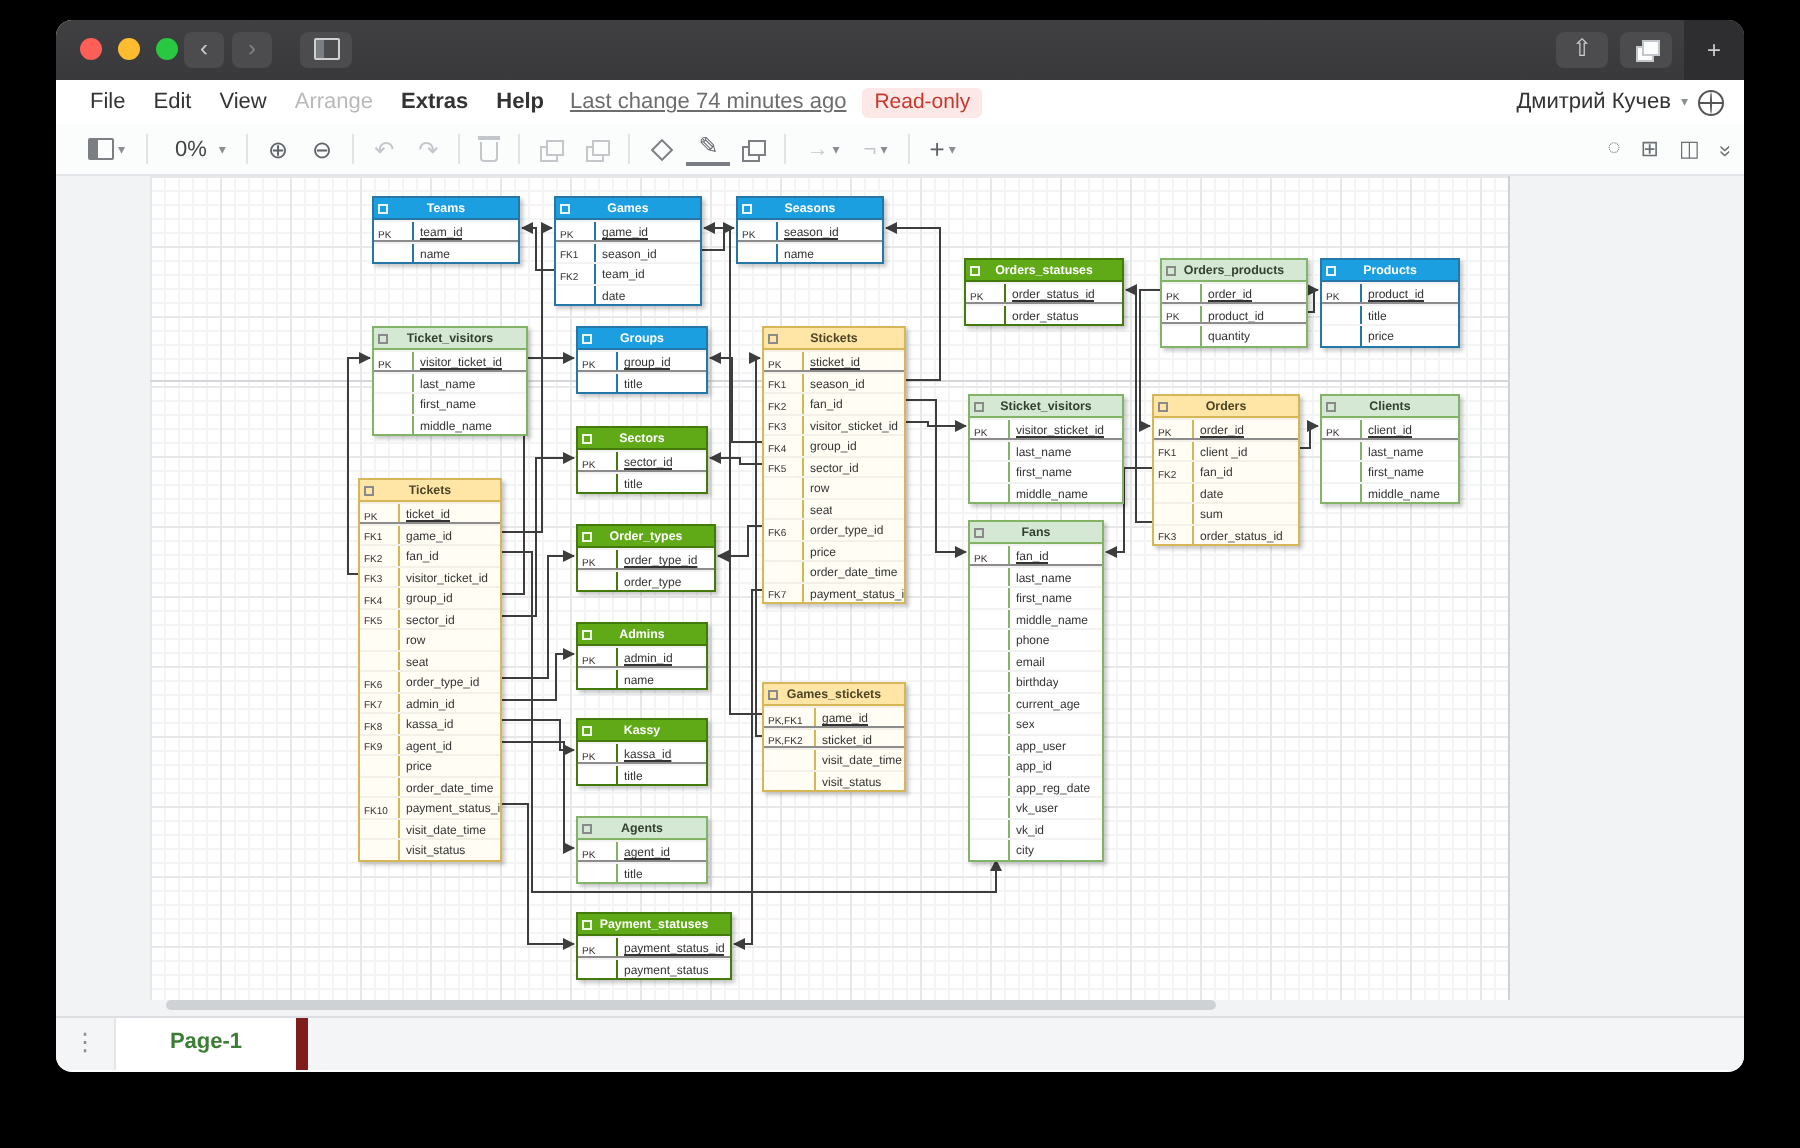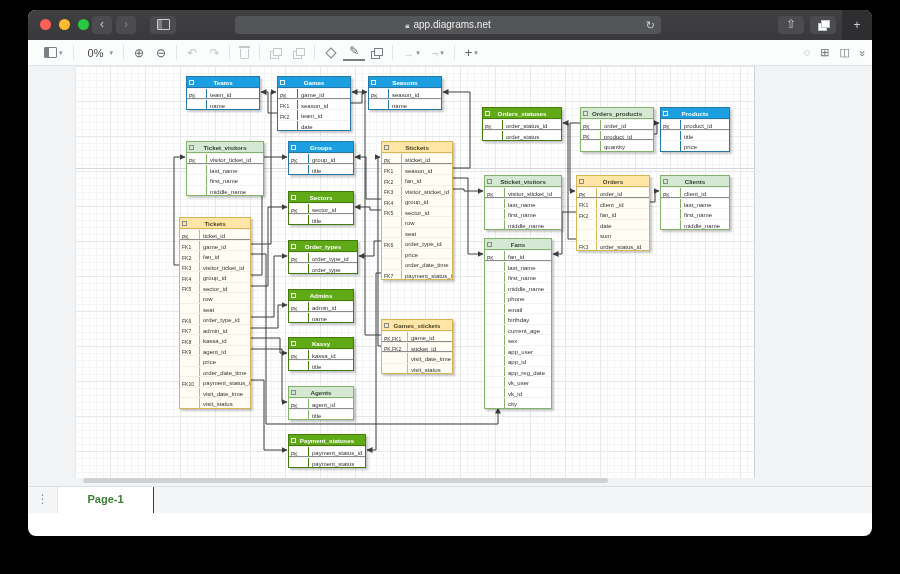--- a/index.html
+++ b/index.html
@@ -62,50 +62,61 @@
   .ehead .mini { position:absolute; left:2px; top:3px; width:4.5px; height:4.5px; border:1px solid rgba(255,255,255,.9); }
   .ehead.dark-t .mini { border-color:#8a8a8a; }
   .erow { display:flex; height:10.5px; line-height:10px; align-items:stretch; border-top:1px solid rgba(0,0,0,.05); }
   .erow.pk { border-bottom:1.6px solid #8c8c8c; }
   .ekey { flex:0 0 auto; font-size:5px; padding:1.5px 0 0 2px; }
   .efield { padding:1px 0 0 3px; white-space:nowrap; overflow:hidden; }
   .erow.pk .efield { text-decoration:underline; }
   
   .tabbar { position:relative; height:27px; background:#f4f5f6; border-top:1px solid #dcdee1; display:flex; }
   .pages-menu { width:30px; text-align:center; line-height:25px; color:#8a8f94; font-size:12px; border-right:1px solid #e3e5e8; }
-  .page-tab { width:96px; background:#fff; border-right:1px solid #7f1d1d; text-align:center; line-height:25px;
+  .page-tab { width:96px; background:#fff; border-right:6px solid #7f1d1d; text-align:center; line-height:25px;
               font-size:11px; color:#3b7d33; font-weight:bold; }
 </style>
 </head>
 <body>
 
 <div class="window">
 
   <div class="titlebar">
     <div class="lights">
       <span class="light" style="background:#ff5f57"></span>
       <span class="light" style="background:#febc2e"></span>
       <span class="light" style="background:#28c840"></span>
     </div>
     <div class="tb-btn" style="left:64px; width:20px;">‹</div>
     <div class="tb-btn" style="left:88px; width:20px; color:#828282;">›</div>
     <div class="tb-btn" style="left:122px; width:26px;">
       <span class="fmt-ic" style="display:inline-block; border-color:#cfcfcf; margin-top:3px;"></span>
     </div>
-    <div class="urlbar">
-      <span class="lock-icon">🔒︎</span><span>app.diagrams.net</span>
-      <span class="reload">↻</span>
-    </div>
     <div class="tb-btn" style="right:68px; width:26px;">⇧</div>
     <div class="tb-btn" style="right:36px; width:26px;">
       <span class="sq2" style="display:inline-block; margin-top:4px;"></span>
     </div>
     <div class="tb-btn" style="right:0px; width:30px; height:30px; top:0; border-radius:0; background:#2e2e30; line-height:30px;">+</div>
   </div>
 
+  <div class="menubar">
+    <span class="menu-item">File</span>
+    <span class="menu-item">Edit</span>
+    <span class="menu-item">View</span>
+    <span class="menu-item disabled">Arrange</span>
+    <span class="menu-item" style="font-weight:bold;">Extras</span>
+    <span class="menu-item" style="font-weight:bold;">Help</span>
+    <span class="last-change">Last change 74 minutes ago</span>
+    <span class="readonly">Read-only</span>
+    <span class="menu-right">
+      <span>Дмитрий Кучев</span>
+      <span class="caret">▾</span>
+      <span class="globe"></span>
+    </span>
+  </div>
 
   <div class="toolbar">
     <span class="ticon">
         <span class="fmt-ic"></span>
         <span class="caret">▾</span>
       </span>
     <span class="sep"></span>
     <span class="ticon">
         <span class="zoomlabel">0%</span>
         <span class="caret">▾</span>

